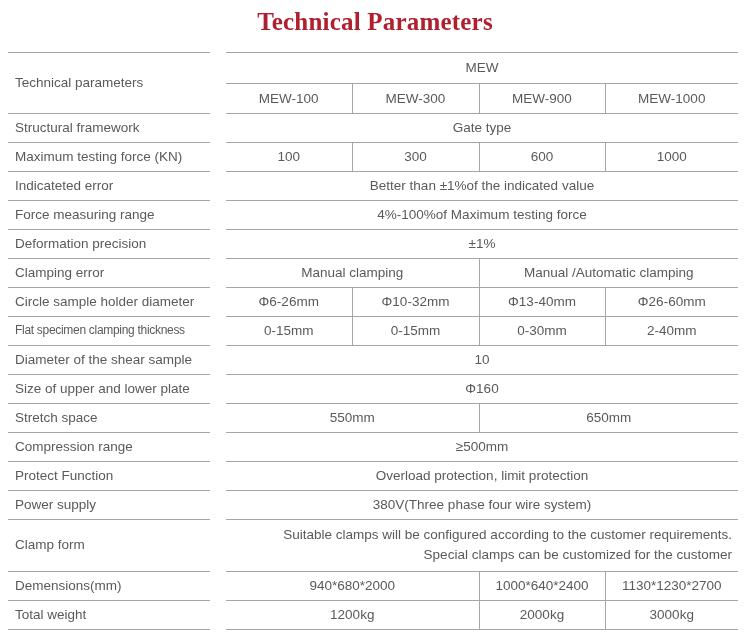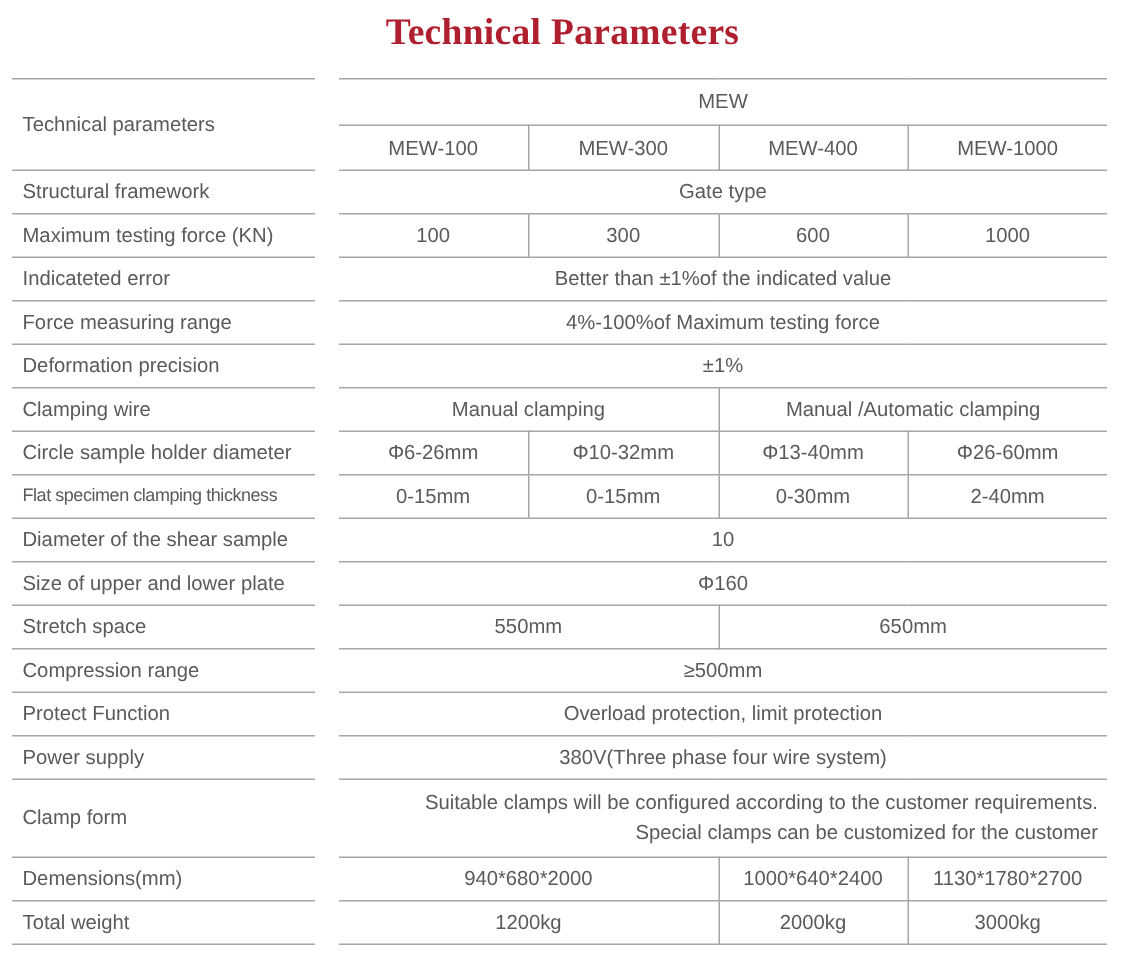--- a/index.html
+++ b/index.html
@@ -86,21 +86,21 @@
 
   <tbody>
       <tr class="hdr1">
     <td class="label" rowspan="2">Technical parameters</td>
     <td class="spacer" rowspan="2"></td>
     <td class="data cf cl" colspan="4">MEW</td>
   </tr>
   <tr class="hdr2">
     <td class="data cf">MEW-100</td>
     <td class="data">MEW-300</td>
-    <td class="data">MEW-400</td>
+    <td class="data">MEW-900</td>
     <td class="data cl">MEW-1000</td>
   </tr>
 
   <tr>
     <td class="label">Structural framework</td>
     <td class="spacer"></td>
     <td class="data cf cl" colspan="4">Gate type</td>
   </tr>
 
   <tr>
@@ -124,21 +124,21 @@
     <td class="data cf cl" colspan="4">4%-100%of Maximum testing force</td>
   </tr>
 
   <tr>
     <td class="label">Deformation precision</td>
     <td class="spacer"></td>
     <td class="data cf cl" colspan="4">±1%</td>
   </tr>
 
   <tr>
-    <td class="label">Clamping wire</td>
+    <td class="label">Clamping error</td>
     <td class="spacer"></td>
     <td class="data cf" colspan="2">Manual clamping</td>
     <td class="data cl" colspan="2">Manual /Automatic clamping</td>
   </tr>
 
   <tr>
     <td class="label">Circle sample holder diameter</td>
     <td class="spacer"></td>
     <td class="data cf">Φ6-26mm</td>
     <td class="data">Φ10-32mm</td>
@@ -197,21 +197,21 @@
     <td class="spacer"></td>
     <td class="data cf cl multiline" colspan="4">Suitable clamps will be configured according to the customer requirements.
 Special clamps can be customized for the customer</td>
   </tr>
 
   <tr>
     <td class="label">Demensions(mm)</td>
     <td class="spacer"></td>
     <td class="data cf" colspan="2">940*680*2000</td>
     <td class="data">1000*640*2400</td>
-    <td class="data cl">1130*1780*2700</td>
+    <td class="data cl">1130*1230*2700</td>
   </tr>
 
   <tr>
     <td class="label">Total weight</td>
     <td class="spacer"></td>
     <td class="data cf" colspan="2">1200kg</td>
     <td class="data">2000kg</td>
     <td class="data cl">3000kg</td>
   </tr>
 </tbody>

